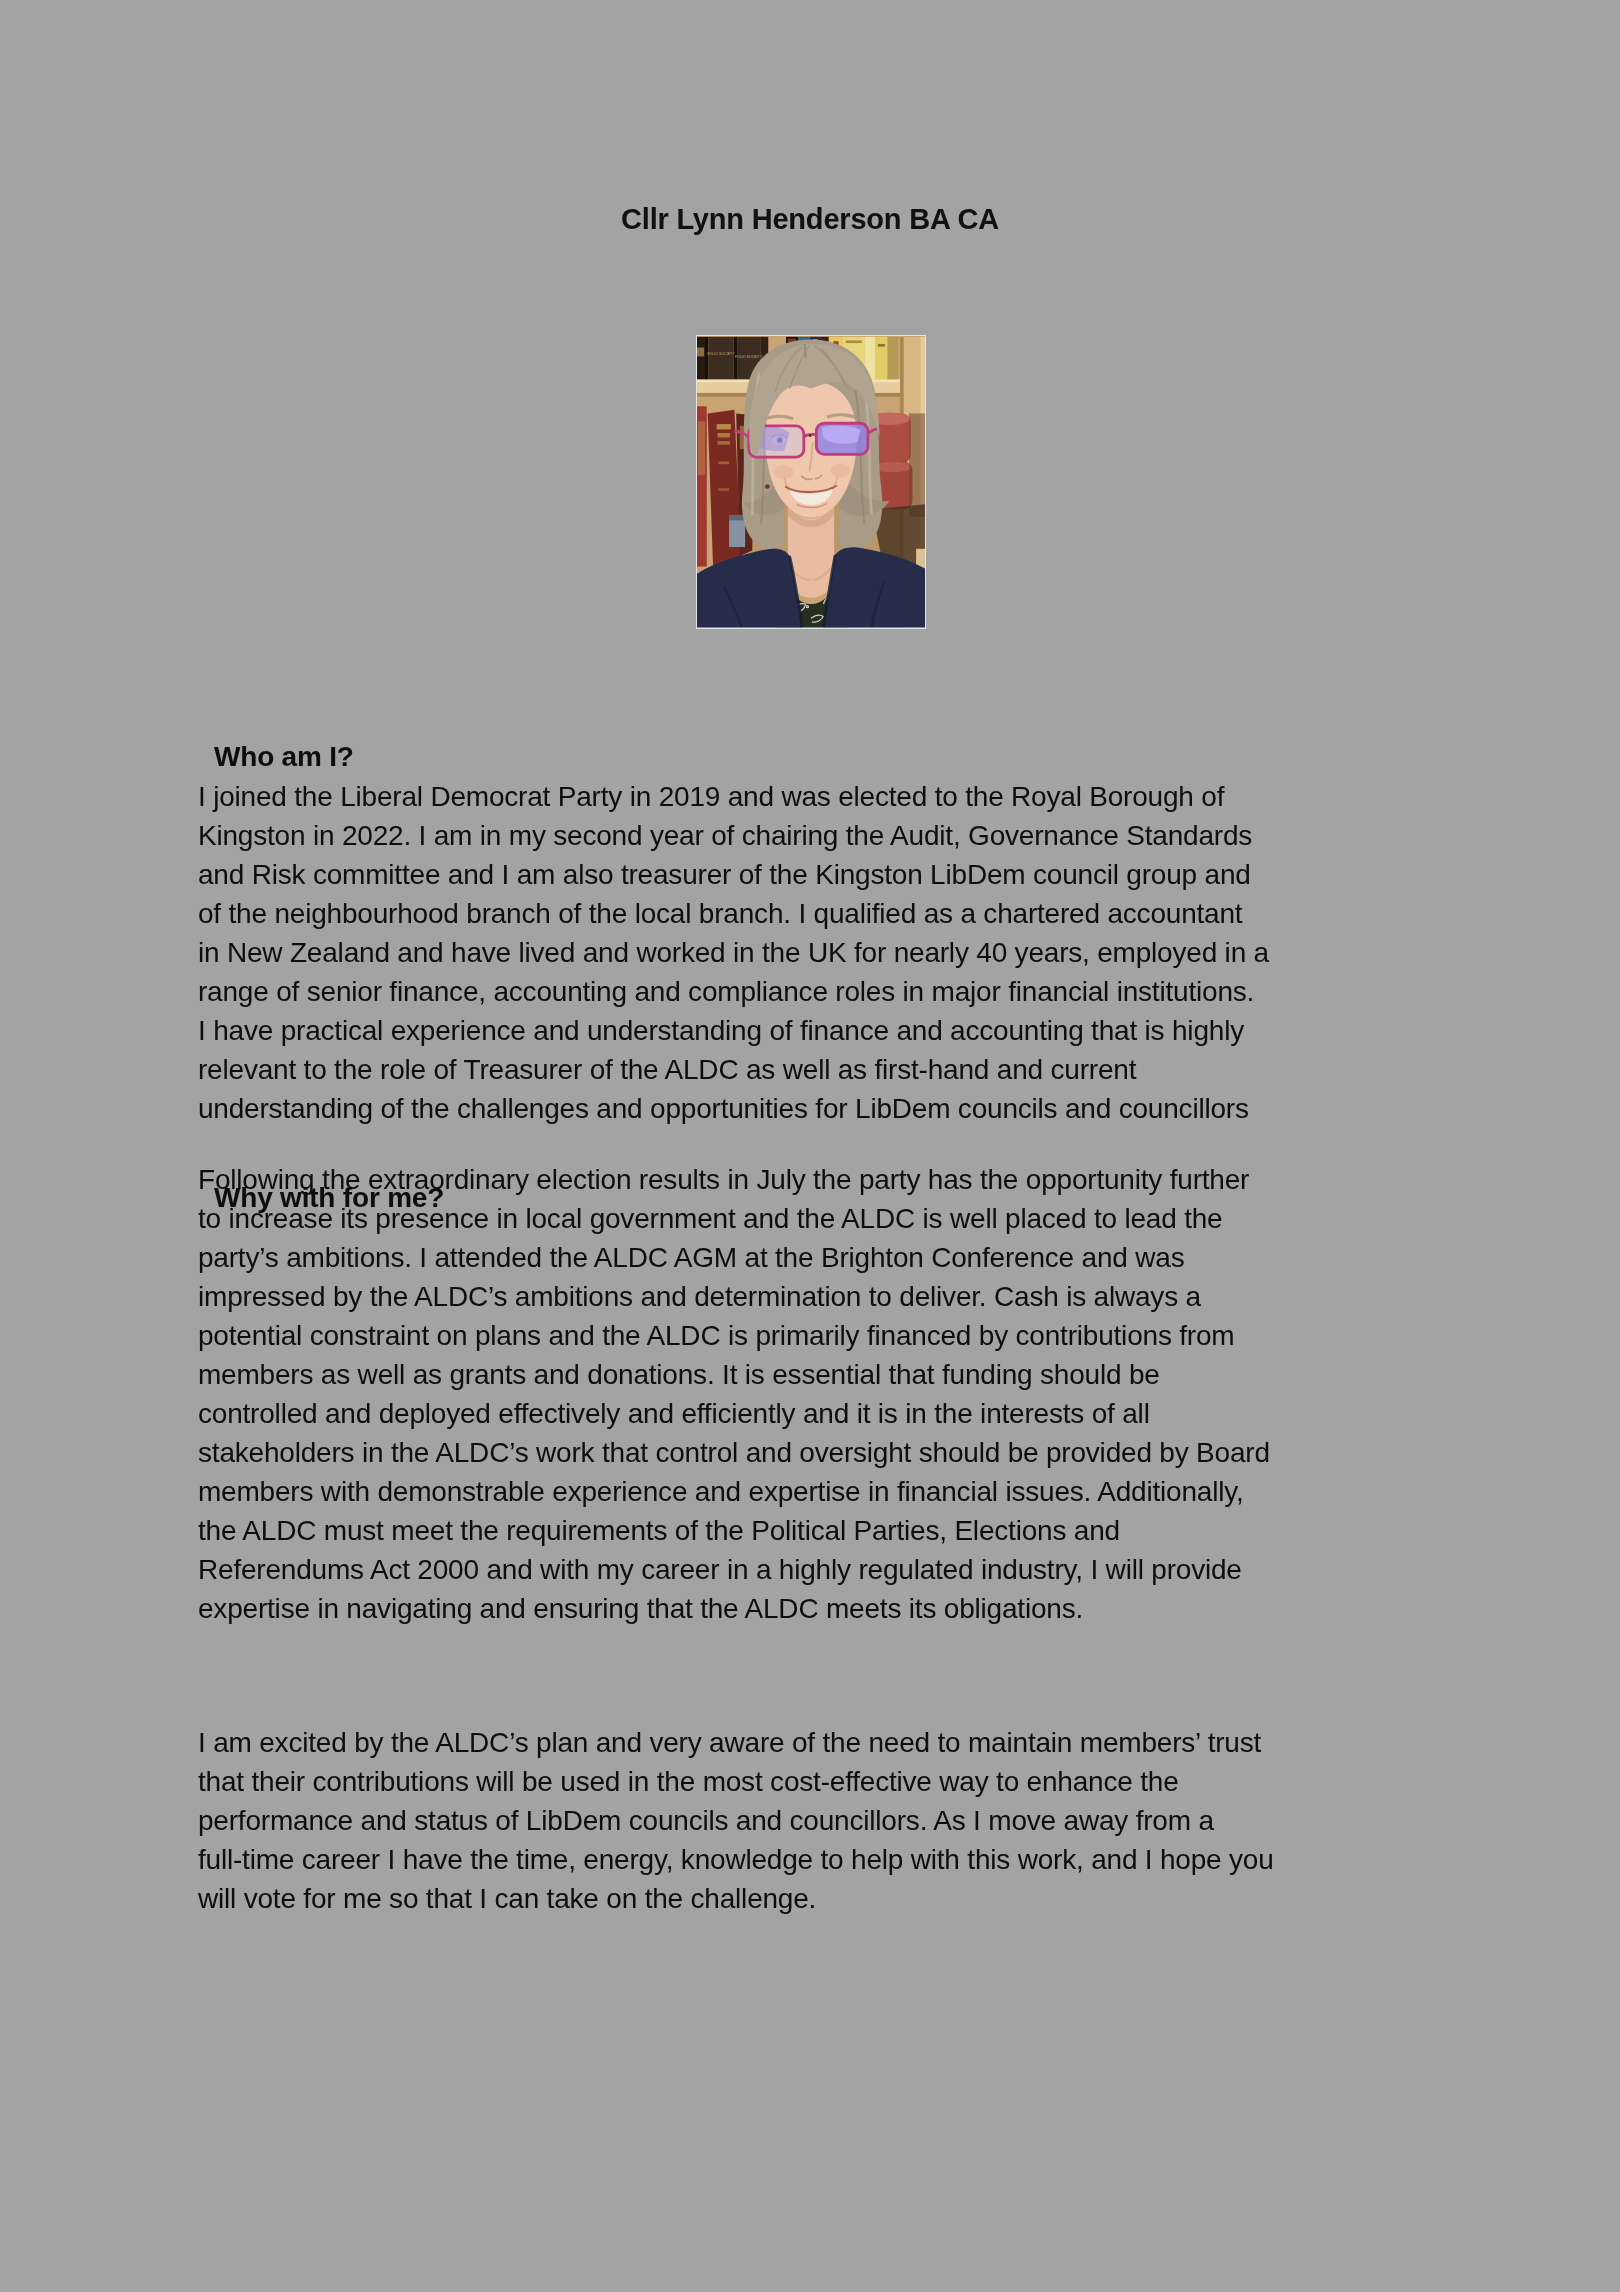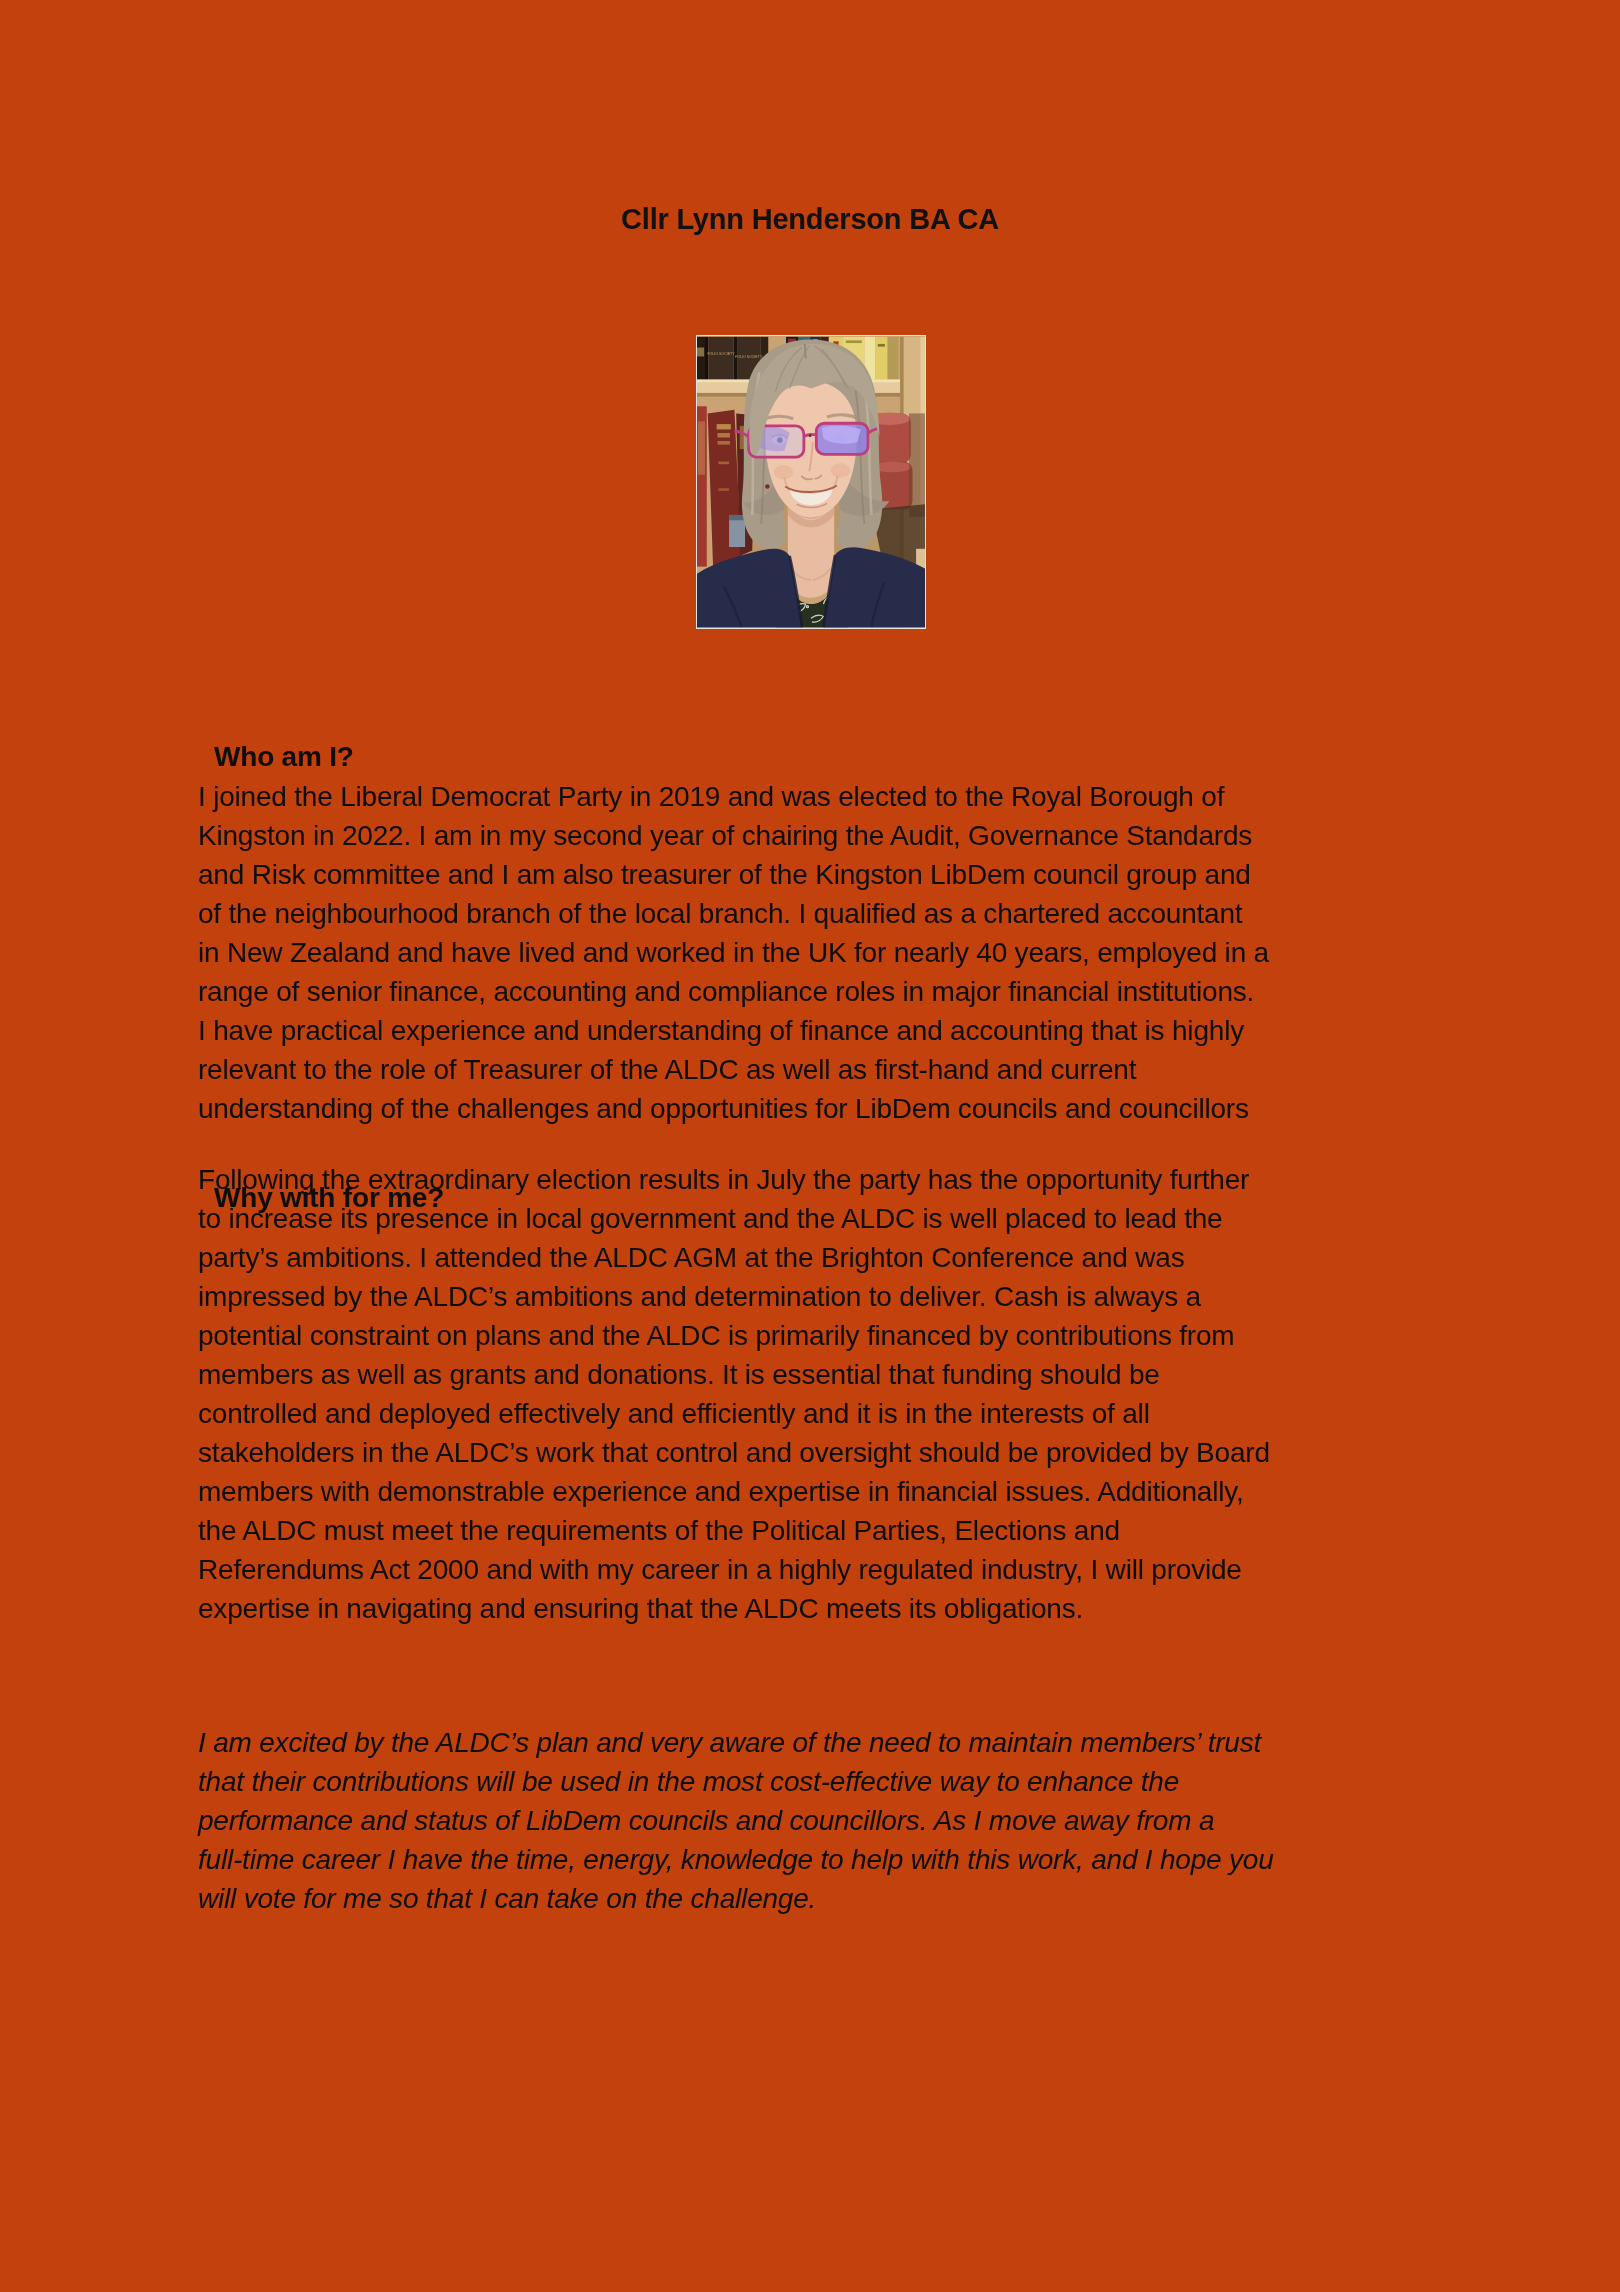--- a/index.html
+++ b/index.html
@@ -2,21 +2,21 @@
 <html style="font-size:14.3px"><head>
 <meta charset="utf-8">
 <style>
   html,body { margin:0; padding:0; background:#ffffff; }
   body {
     width:1620px; height:2293px;
     font-family:"Liberation Sans","DejaVu Sans",sans-serif;
     color:#0e0e0e;
     -webkit-font-smoothing:antialiased;
   }
-  .page { position:relative; width:1620px; height:2293px; background:#c2410c; overflow:hidden; }
+  .page { position:relative; width:1620px; height:2293px; background:#a3a3a3; overflow:hidden; }
 
   .title-block {
     position:absolute; top:197px; left:0; width:1620px;
     text-align:center; font-weight:700; font-size:29px; line-height:45px;
     letter-spacing:-0.2px; color:#111111;
   }
 
   .photo {
     position:absolute; left:696px; top:335px; width:228px; height:292px;
     margin:0; padding:0; border:0.9px solid #e3e3e3; background:#c9a373;
@@ -29,21 +29,21 @@
     line-height:39px; letter-spacing:-0.2px; white-space:pre;
   }
   .para {
     position:absolute; margin:0; font-size:28px; font-weight:400;
     line-height:39px; letter-spacing:-0.2px; white-space:pre;
   }
   #heading-1 { top:721px; }
   #para-1    { top:749px;margin-top:28px; }
   #heading-2 { top:1162px; }
   #para-2    { top:1160px; }
-  #para-3    { top:1723px;font-style:italic; }
+  #para-3    { top:1723px; }
 </style>
 </head>
 <body>
 
 <div class="page">
 
   <header class="title-block">
     <div>Cllr Lynn Henderson BA CA</div>
   </header>
 

